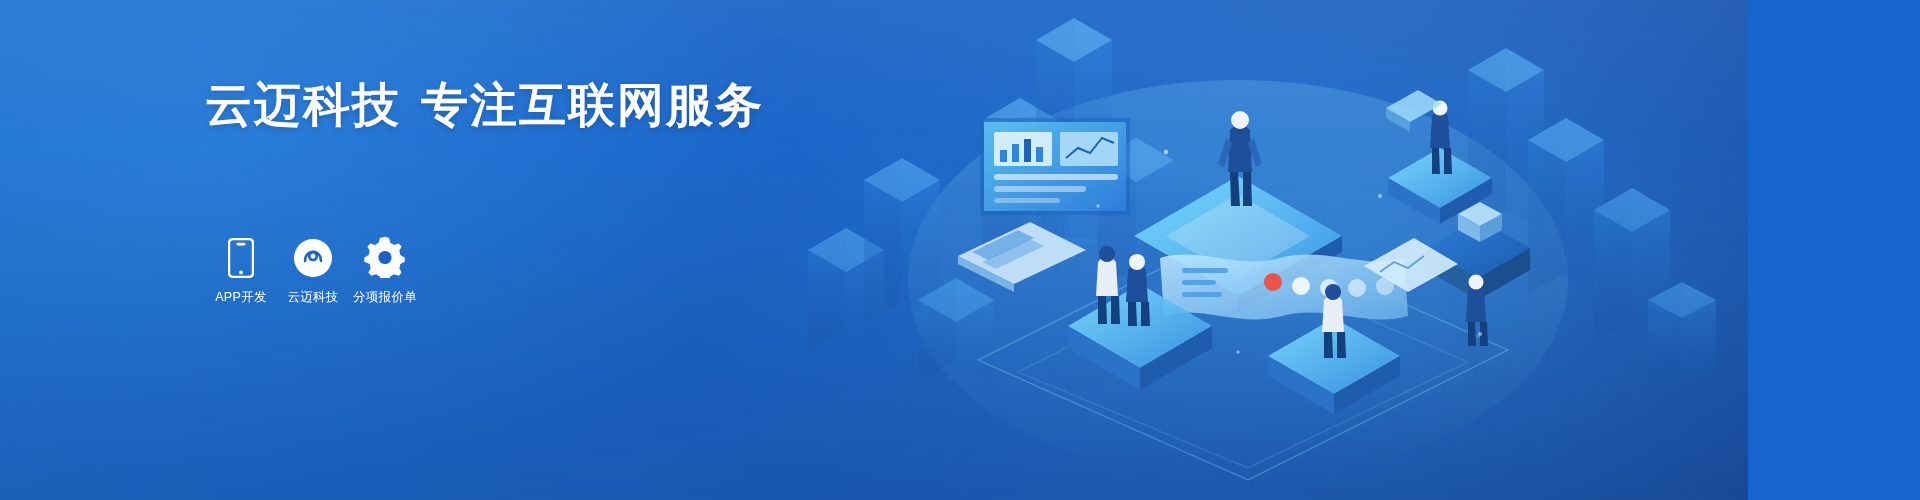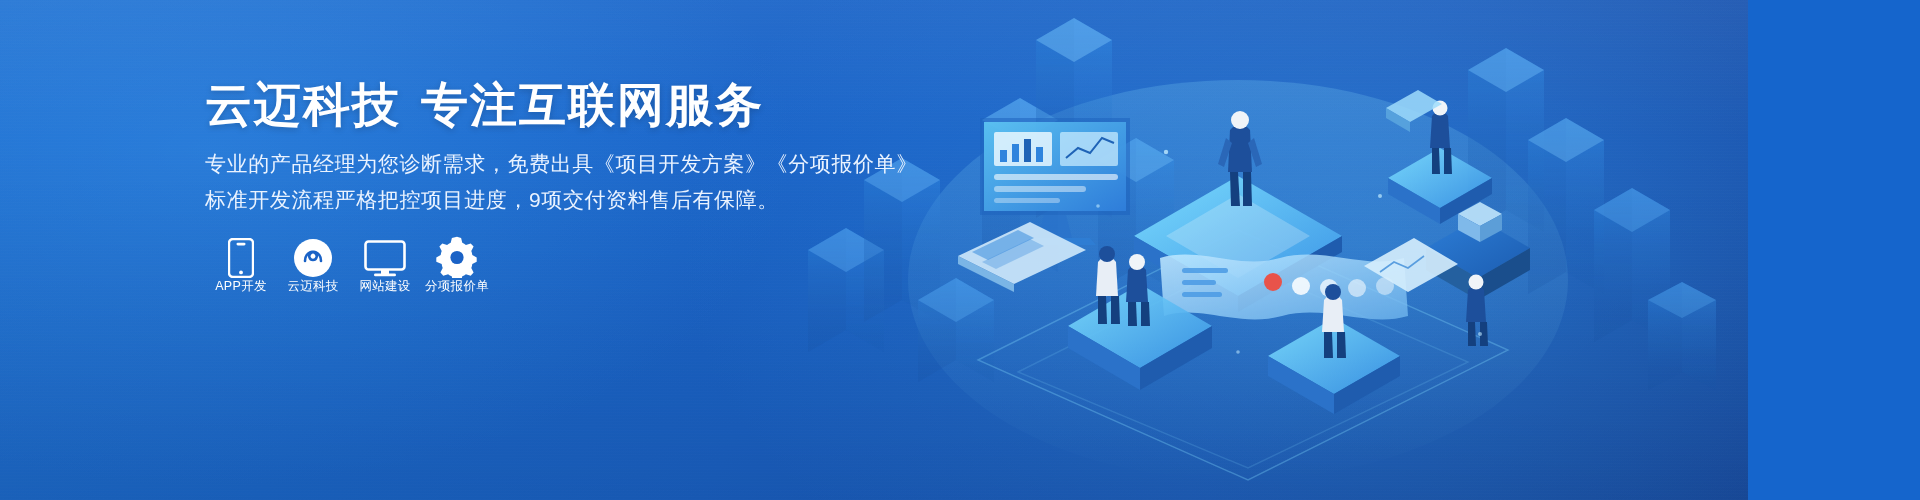--- a/index.html
+++ b/index.html
@@ -48,21 +48,21 @@
   
   .icons{ position:absolute; top:232px; left:0; display:flex; }
   .icon-item{
     width:72px; display:flex; flex-direction:column; align-items:center;
     cursor:pointer;
   }
   .icon-item .glyph{
     height:46px; display:flex; align-items:flex-end; justify-content:center;
   }
   .icon-item .cap{
-    font-size:12.5px; color:#ffffff; white-space:nowrap;
+    margin-top:11px; font-size:12.5px; color:#ffffff; white-space:nowrap;
     letter-spacing:.3px;
   }
   .icon-item svg{ display:block; }
 
   
   .art{ position:absolute; right:0; top:0; width:980px; height:500px; z-index:4; }
   .art svg{ display:block; width:980px; height:500px; }
 </style>
 </head>
 <body>
@@ -293,24 +293,20 @@
       </g>
     </svg>
   </div>
 
   <div class="content">
 
     <h1 class="headline">
       <span>云迈科技</span><span class="gap"></span><span>专注互联网服务</span>
     </h1>
 
-    <div class="sub">
-      <p>专业的产品经理为您诊断需求，免费出具《项目开发方案》《分项报价单》</p>
-      <p>标准开发流程严格把控项目进度，9项交付资料售后有保障。</p>
-    </div>
 
     <div class="icons">
 
       <div class="icon-item">
         <span class="glyph">
           <svg width="26" height="40" viewBox="0 0 26 40">
             <rect x="1" y="1" width="24" height="38" rx="4" fill="none" stroke="#fff" stroke-width="2.4"></rect>
             <rect x="8.5" y="4.8" width="9" height="2.6" rx="1.3" fill="#fff"></rect>
             <circle cx="13" cy="34.4" r="1.9" fill="#fff"></circle>
           </svg>
@@ -322,30 +318,20 @@
         <span class="glyph">
           <svg width="40" height="40" viewBox="0 0 40 40">
             <circle cx="20" cy="20" r="19" fill="#fff"></circle>
             <path d="M12 23 c0 -7 6 -11 10 -8 c3.2 2.4 1.6 7 -2 7 c-3.6 0 -5.2 -4.6 -2 -7 c4 -3 10 1 10 8" fill="none" stroke="#1a62c6" stroke-width="2.6" stroke-linecap="round"></path>
           </svg>
         </span>
         <span class="cap">云迈科技</span>
       </div>
 
 
-      <div class="icon-item">
-        <span class="glyph">
-          <svg width="42" height="38" viewBox="0 0 42 38">
-            <rect x="1.5" y="1.5" width="39" height="28" rx="3" fill="none" stroke="#fff" stroke-width="2.6"></rect>
-            <rect x="17" y="29.5" width="8" height="4.5" fill="#fff"></rect>
-            <rect x="10" y="33.5" width="22" height="2.8" rx="1.4" fill="#fff"></rect>
-          </svg>
-        </span>
-        <span class="cap">网站建设</span>
-      </div>
 
       <div class="icon-item">
         <span class="glyph">
           <svg width="42" height="42" viewBox="0 0 42 42">
             <path fill="#fff" d="M21 0.8 l4.1 1.1 l1.2 4.9 a15.6 15.6 0 0 1 3.6 2.1 l4.8 -1.5 l2.9 3.1 l-2.3 4.5 a15.6 15.6 0 0 1 1 4.1 l4.4 2.3 v4.3 l-4.4 2.3 a15.6 15.6 0 0 1 -1 4.1 l2.3 4.5 l-2.9 3.1 l-4.8 -1.5 a15.6 15.6 0 0 1 -3.6 2.1 l-1.2 4.9 l-4.1 1.1 l-4.1 -1.1 l-1.2 -4.9 a15.6 15.6 0 0 1 -3.6 -2.1 l-4.8 1.5 l-2.9 -3.1 l2.3 -4.5 a15.6 15.6 0 0 1 -1 -4.1 L0.3 25.7 v-4.3 l4.4 -2.3 a15.6 15.6 0 0 1 1 -4.1 l-2.3 -4.5 l2.9 -3.1 l4.8 1.5 a15.6 15.6 0 0 1 3.6 -2.1 l1.2 -4.9 Z"></path>
             <circle cx="21" cy="21.5" r="6.6" fill="#1a62c6"></circle>
           </svg>
         </span>
         <span class="cap">分项报价单</span>
       </div>

